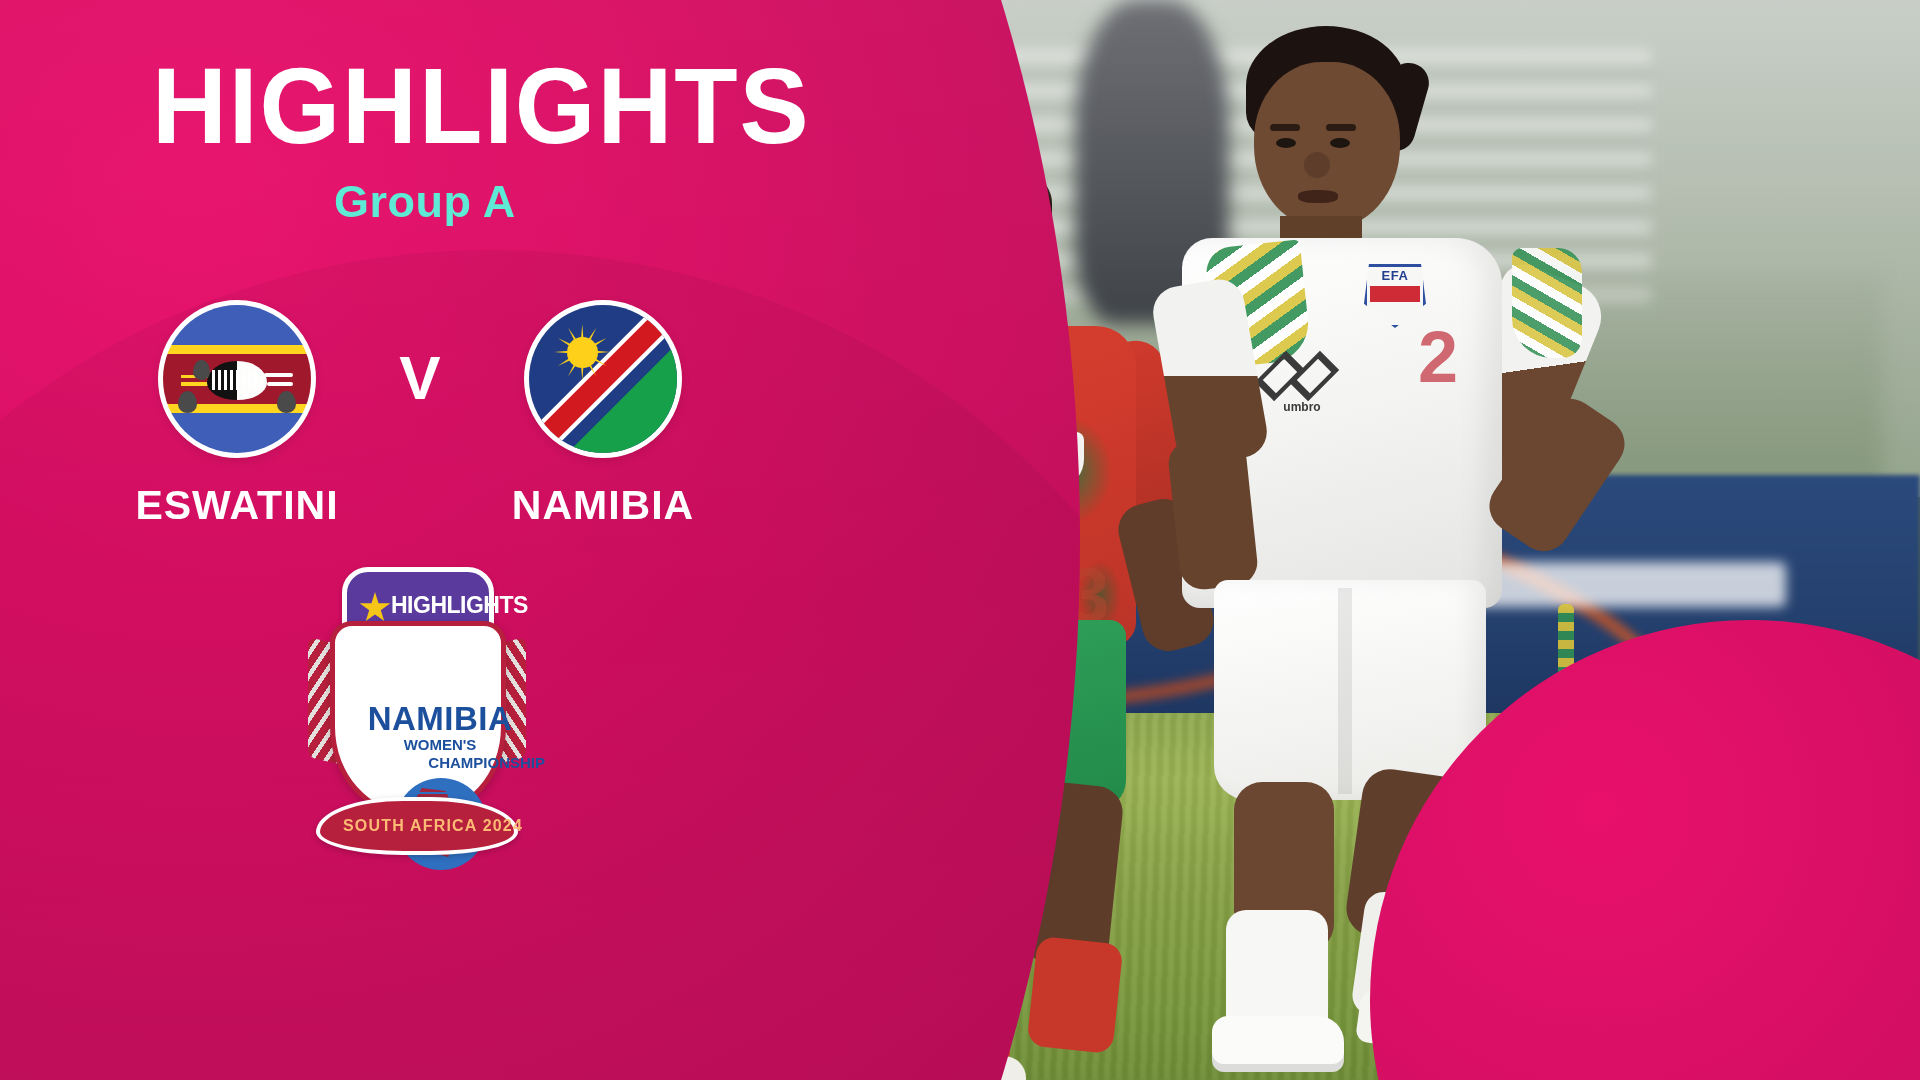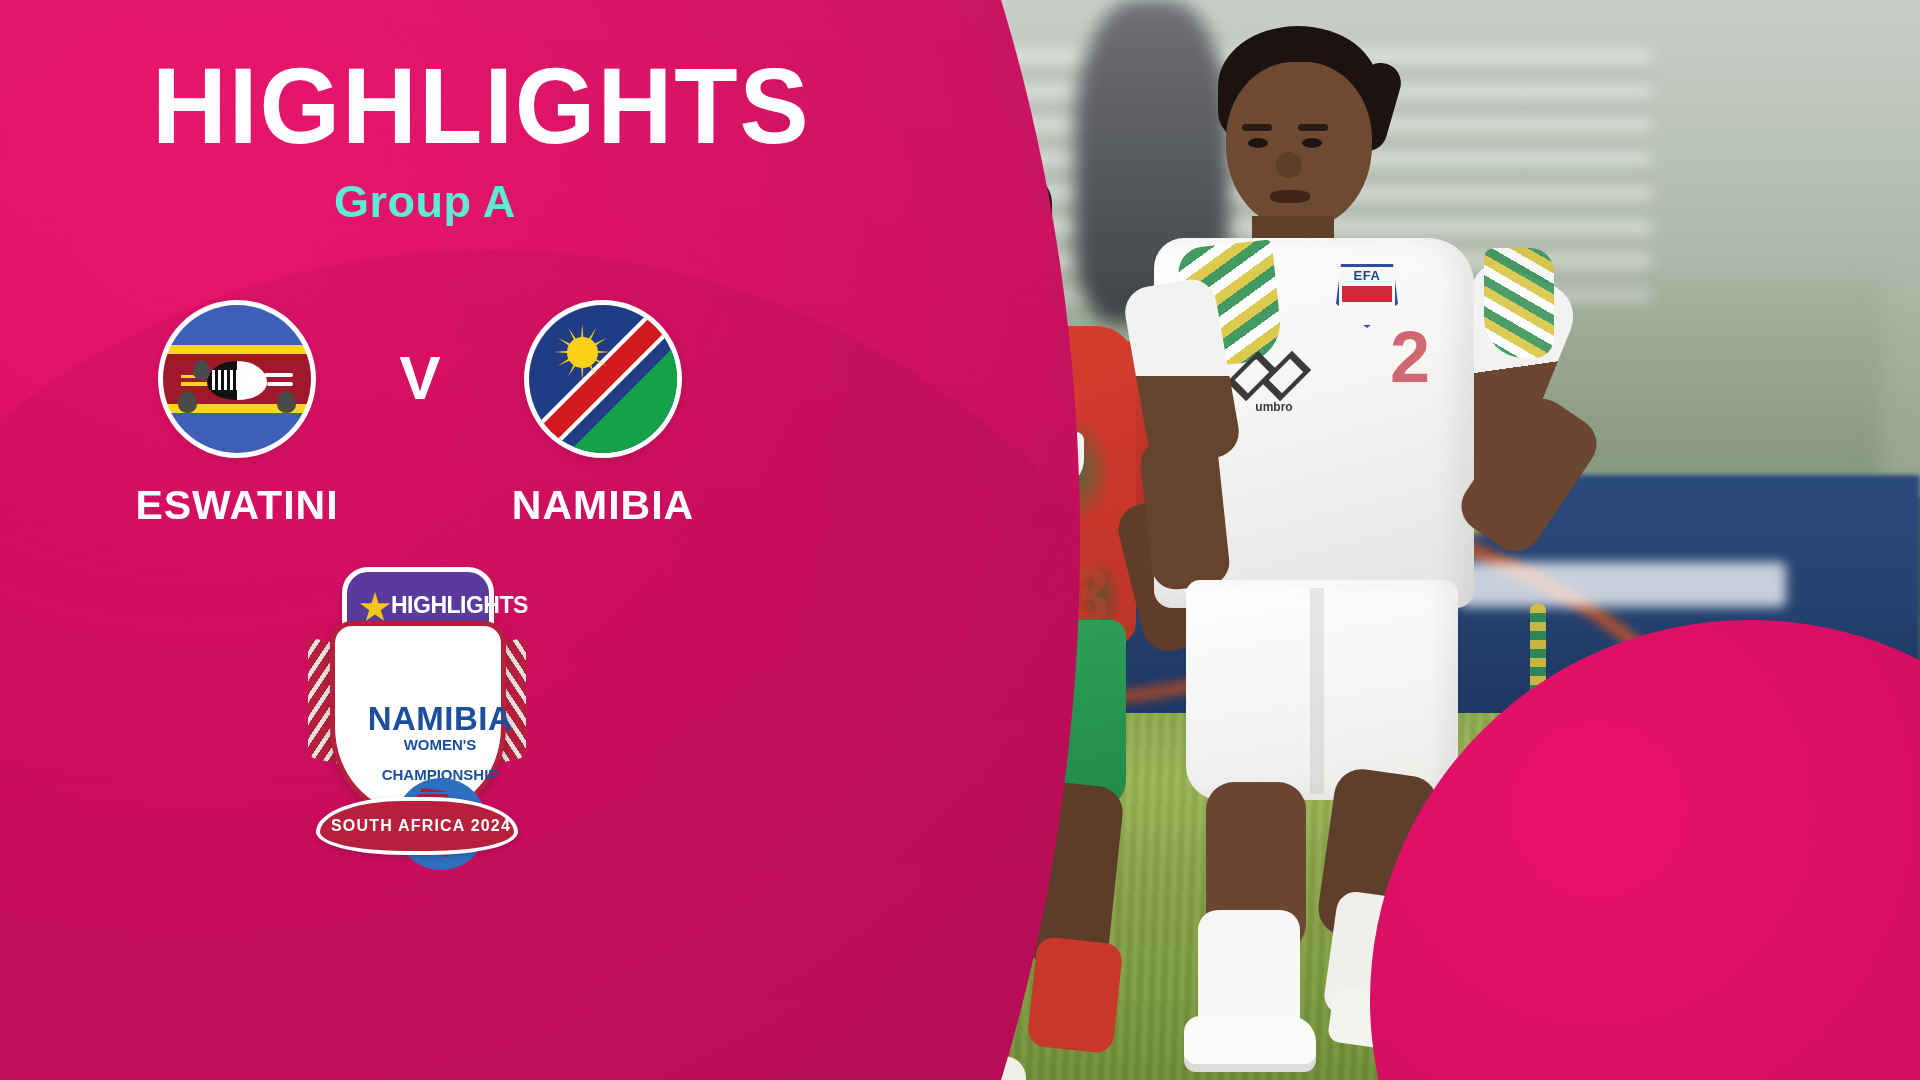--- a/index.html
+++ b/index.html
@@ -124,21 +124,21 @@
   .pr-shorts{position:absolute; left:32px; top:470px; width:214px; height:190px;
     background:linear-gradient(170deg,#2fa05a,#228a49); border-radius:16px 16px 30px 30px;}
   .pr-shorts::after{content:""; position:absolute; left:96px; top:6px; width:16px; height:178px; background:rgba(0,0,0,.13);}
   .pr-legL{position:absolute; left:52px; top:640px; width:84px; height:190px; background:#65422e; border-radius:26px;}
   .pr-legR{position:absolute; left:148px; top:634px; width:88px; height:180px; background:#5d3c2a; border-radius:26px; transform:rotate(6deg);}
   .pr-sockL{position:absolute; left:46px; top:800px; width:84px; height:120px; background:#d63c2a; border-radius:18px;}
   .pr-sockR{position:absolute; left:152px; top:790px; width:86px; height:110px; background:#c8382a; border-radius:18px; transform:rotate(6deg);}
   .pr-bootL{position:absolute; left:34px; top:906px; width:112px; height:48px; background:#efeee8; border-radius:14px 22px 12px 12px;}
 
   
-  .p-white { left:1140px; top:20px; width:420px; height:1060px; }
+  .p-white { left:1168px; top:20px; width:420px; height:1060px; }
   .pw-hair{position:absolute; left:78px; top:6px; width:160px; height:120px; background:#1c1210;
     border-radius:54% 54% 30% 30%;}
   .pw-hair::after{content:""; position:absolute; right:-16px; top:36px; width:40px; height:90px;
     background:#1c1210; border-radius:20px; transform:rotate(16deg);}
   .pw-head{position:absolute; left:86px; top:42px; width:146px; height:168px; background:#6f4a33;
     border-radius:46% 46% 50% 50%;}
   .pw-eye1,.pw-eye2{position:absolute;width:20px;height:10px;background:#1d1510;border-radius:50%;top:118px;}
   .pw-eye1{left:108px;} .pw-eye2{left:162px;}
   .pw-brow1,.pw-brow2{position:absolute;width:30px;height:7px;background:#2a1c14;border-radius:4px;top:104px;}
   .pw-brow1{left:102px;} .pw-brow2{left:158px;}
@@ -327,40 +327,40 @@
   }
   .lg-wingL{ left:-4px; transform:skewY(12deg);
     background:repeating-linear-gradient(120deg,#b6203c 0 7px,#e4e0dd 7px 11px);}
   .lg-wingR{ right:-4px; transform:skewY(-12deg);
     background:repeating-linear-gradient(60deg,#b6203c 0 7px,#e4e0dd 7px 11px);}
 
   .lg-cosafa{ position:absolute; left:0; top:74px; width:210px; text-align:center;
     font-size:33px; font-weight:700; color:#1c4f9c; letter-spacing:.5px;}
   .lg-womens{ position:absolute; left:0; top:110px; width:210px; text-align:center;
     font-size:15px; font-weight:700; color:#1c4f9c;}
-  .lg-champ{ position:absolute; left:0; top:140px; width:210px; text-align:center;
+  .lg-champ{ position:absolute; left:0; top:128px; width:210px; text-align:right;
     font-size:15px; font-weight:700; color:#1c4f9c;}
 
   .lg-circle{
     position:absolute; left:60px; top:152px; width:92px; height:92px; border-radius:50%;
     background:#2f6fc0; overflow:hidden;
   }
   .lg-map{position:absolute; left:16px; top:10px; width:60px; height:72px;
     background:repeating-linear-gradient(180deg,#a0243f 0 4px, transparent 4px 6px);
     clip-path:polygon(18% 0, 58% 4%, 64% 16%, 88% 22%, 96% 40%, 78% 64%, 62% 96%, 44% 92%, 30% 66%, 10% 46%, 4% 20%);}
 
   .lg-ribbon{
     position:absolute; left:4px; top:232px; width:202px; height:58px;
     background:#b6203c; border:4px solid #fff;
     border-radius:50%/ 70% 70% 46% 46%;
     box-shadow:0 2px 6px rgba(0,0,0,.2);
   }
   .lg-ribbon-text{
-    position:absolute; left:0; top:16px; width:202px; text-align:center;
-    font-size:16px; font-weight:700; color:#ffffff; letter-spacing:1.2px;
+    position:absolute; left:12px; top:16px; width:202px; text-align:center;
+    font-size:16px; font-weight:700; color:#fdba74; letter-spacing:1.2px;
   }
 </style>
 </head>
 <body>
 
 <div id="stage">
 
   <div class="photo">
     <div class="ph-stand"></div>
     <div class="ph-figure-bg"></div>

